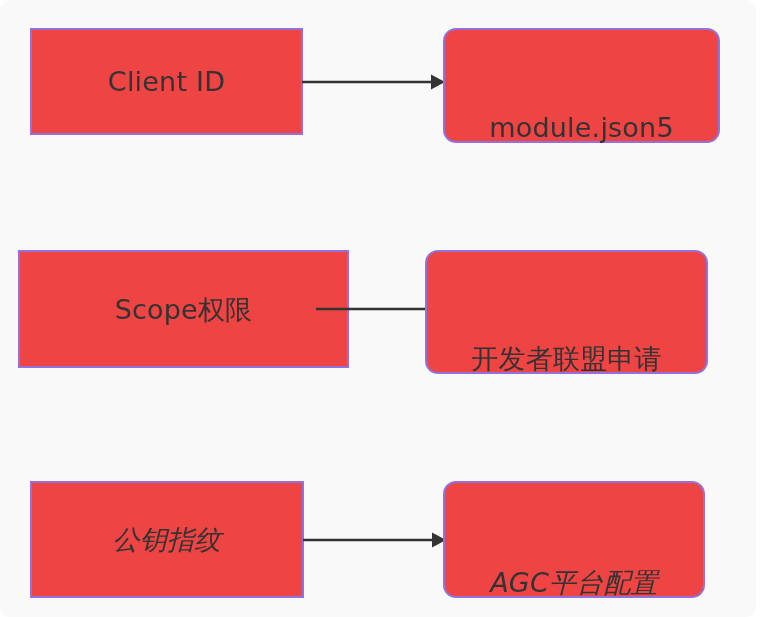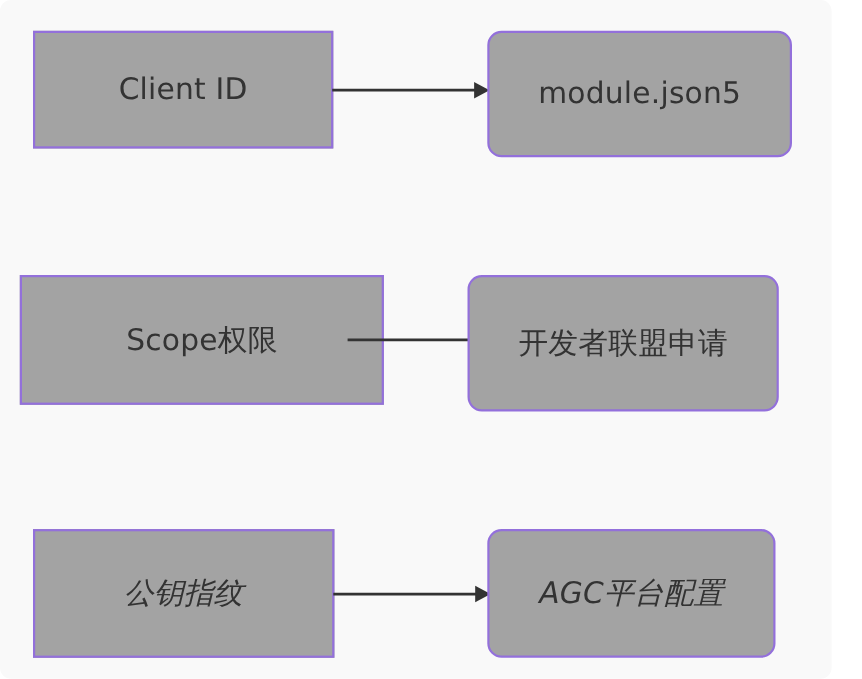--- a/index.html
+++ b/index.html
@@ -24,33 +24,33 @@
     overflow: hidden;
   }
   .flow-row {
     position: absolute;
     left: 0;
     width: 756px;
   }
   .node {
     position: absolute;
     box-sizing: border-box;
-    background: #a3a3a3;
+    background: #ef4444;
     border: 2px solid #9370db;
     display: flex;
     align-items: center;
     justify-content: center;
     color: #333333;
     font-size: 27px;
     line-height: 1;
     letter-spacing: 0.2px;
     white-space: nowrap;
   }
   .node.square { border-radius: 0px; }
-  .node.rounded { border-radius: 13px; }
+  .node.rounded { border-radius: 13px; align-items: flex-end; }
 
   .edge {
     position: absolute;
     height: 22px;
   }
   .edge svg { display: block; overflow: visible; }
 
   
   #row-1 { top: 0; height: 160px; }
   #node-client-id   { left: 30px;  top: 28px;  width: 273px; height: 107px; }

